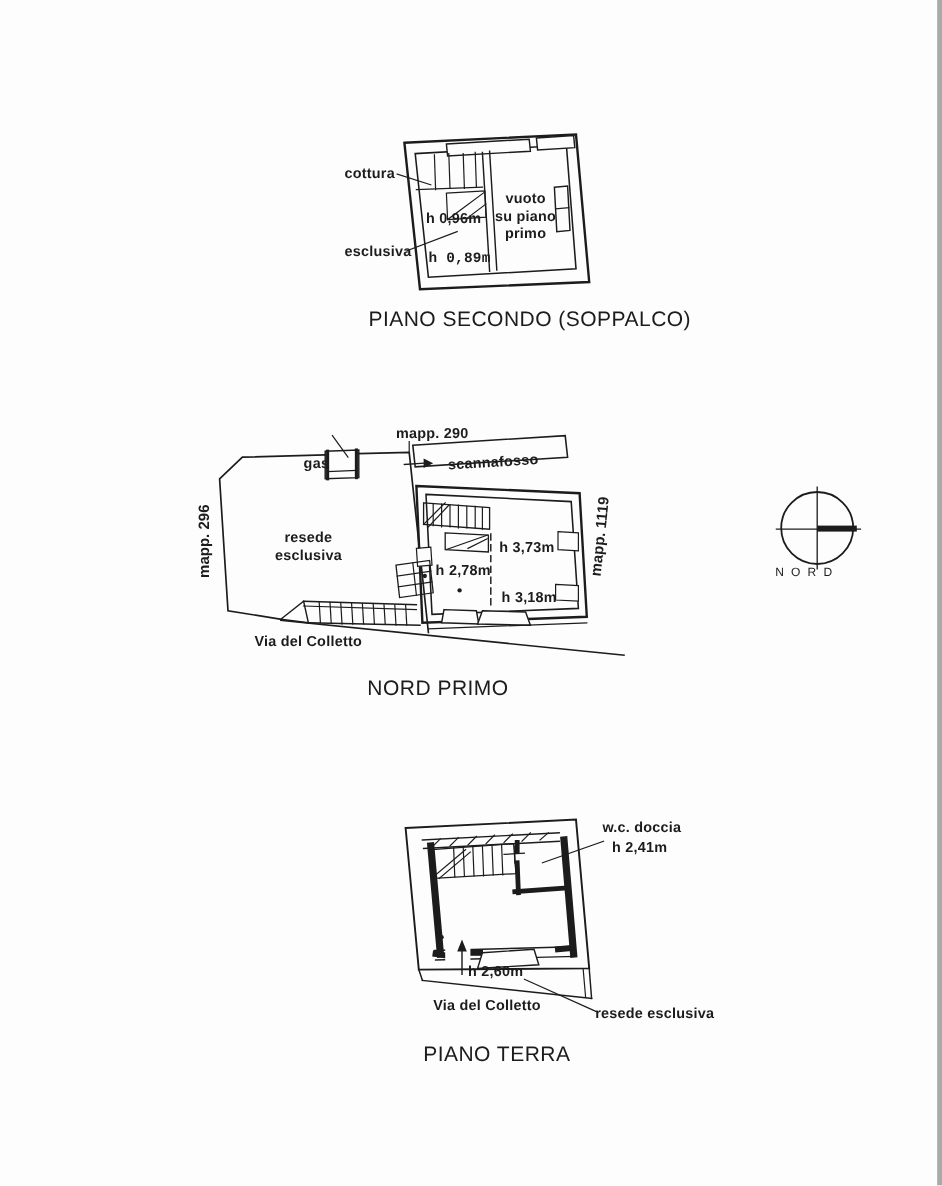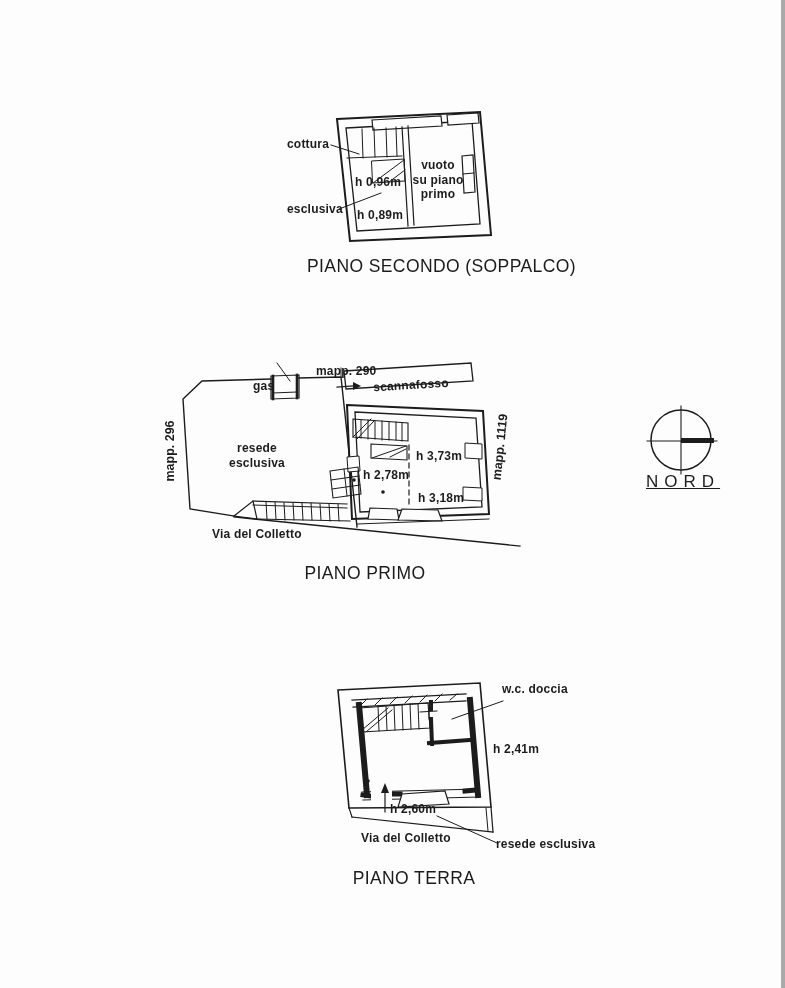--- a/index.html
+++ b/index.html
@@ -8,21 +8,21 @@
   #page { position:relative; width:785px; height:988px; background:var(--bg); overflow:hidden; }
   #plan-svg { position:absolute; left:0; top:0; }
   .ln   { stroke:var(--ink); fill:none; stroke-linecap:square; }
   .ink  { fill:var(--ink); stroke:none; }
   .bgpoly { fill:var(--bg); stroke:var(--ink); }
   .bgfill { fill:var(--bg); stroke:none; }
   .lbl  { position:absolute; font-weight:bold; font-size:12px; color:var(--ink); white-space:nowrap; letter-spacing:0.2px; line-height:14.5px; }
   .ctr  { text-align:center; }
   .title{ position:absolute; font-size:17.5px; letter-spacing:0.4px; color:var(--ink); text-align:center; white-space:nowrap; }
   .vlbl { position:absolute; font-weight:bold; font-size:12.5px; color:var(--ink); white-space:nowrap; transform:translate(-50%,-50%) rotate(-90deg); }
-  .nordlbl { position:absolute; font-size:17px; letter-spacing:6px; color:var(--ink); white-space:nowrap;text-decoration:underline; }
+  .nordlbl { position:absolute; font-size:10px; letter-spacing:6px; color:var(--ink); white-space:nowrap; }
   .edgestrip { position:absolute; top:0; right:0; width:4px; height:100%; background:var(--edge); }
 </style>
 </head>
 <body>
 
 <div id="page">
 
   <svg id="plan-svg" width="785" height="988" viewBox="0 0 785 988">
 
     <g>
@@ -180,45 +180,45 @@
       <circle class="ink" cx="368" cy="781" r="1.8"></circle>
 
       <line class="ln" stroke-width="1" x1="503" y1="701" x2="452" y2="719"></line>
       <line class="ln" stroke-width="1" x1="497" y1="843" x2="437" y2="816"></line>
     </g>
   </svg>
 
   <div class="lbl" style="left:287px; top:137px;">cottura</div>
   <div class="lbl" style="left:287px; top:202px;">esclusiva</div>
   <div class="lbl" style="left:355px; top:175px;">h 0,96m</div>
-  <div class="lbl" style="left:357px; top:208px;">h 0,89m</div>
+  <div class="lbl" style="left:357px; top:208px;font-family:Liberation Mono, monospace;">h 0,89m</div>
   <div class="lbl ctr" style="left:407px; top:158px; width:62px;">
     <div>vuoto</div>
     <div>su piano</div>
     <div>primo</div>
   </div>
   <div class="title" style="left:307px; top:256px; width:262px;">PIANO SECONDO (SOPPALCO)</div>
 
   <div class="lbl" style="left:253px; top:351px;margin-top:28px;">gas</div>
-  <div class="lbl" style="left:316px; top:354px;margin-top:10px;">mapp. 290</div>
+  <div class="lbl" style="left:330px; top:354px;">mapp. 290</div>
   <div class="lbl ctr" style="left:371px; top:378px; width:80px; transform:rotate(-3.5deg);">scannafosso</div>
   <div class="lbl ctr" style="left:216px; top:441px; width:82px;">
     <div>resede</div>
     <div>esclusiva</div>
   </div>
   <div class="lbl" style="left:416px; top:449px;">h 3,73m</div>
   <div class="lbl" style="left:363px; top:468px;">h 2,78m</div>
   <div class="lbl" style="left:418px; top:491px;">h 3,18m</div>
   <div class="lbl" style="left:212px; top:527px;">Via del Colletto</div>
   <div class="vlbl" style="left:170px; top:451px;">mapp. 296</div>
   <div class="vlbl" style="left:500px; top:447px; transform:translate(-50%,-50%) rotate(-84deg);">mapp. 1119</div>
-  <div class="title" style="left:298px; top:563px; width:134px;">PIANO PRIMO</div>
+  <div class="title" style="left:298px; top:563px; width:134px;">NORD PRIMO</div>
 
   <div class="lbl" style="left:502px; top:682px;">w.c. doccia</div>
-  <div class="lbl" style="left:493px; top:699px;margin-top:43px;">h 2,41m</div>
+  <div class="lbl" style="left:510px; top:699px;">h 2,41m</div>
   <div class="lbl" style="left:390px; top:754px;margin-top:48px;">h 2,60m</div>
   <div class="lbl" style="left:361px; top:831px;">Via del Colletto</div>
   <div class="lbl" style="left:496px; top:837px;">resede esclusiva</div>
   <div class="title" style="left:343px; top:868px; width:142px;">PIANO TERRA</div>
 
   <div class="nordlbl" style="left:646px; top:472px;">NORD</div>
 
   <div class="edgestrip"></div>
 </div>
 

